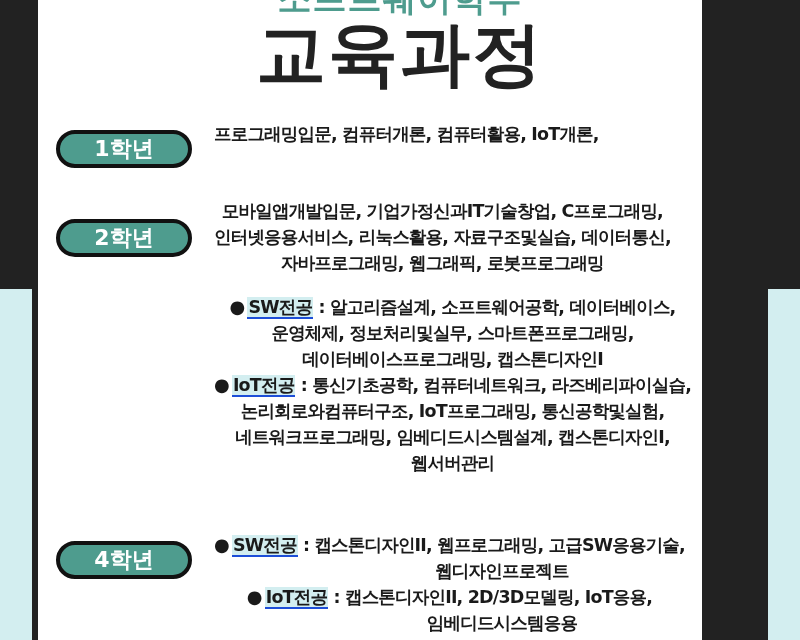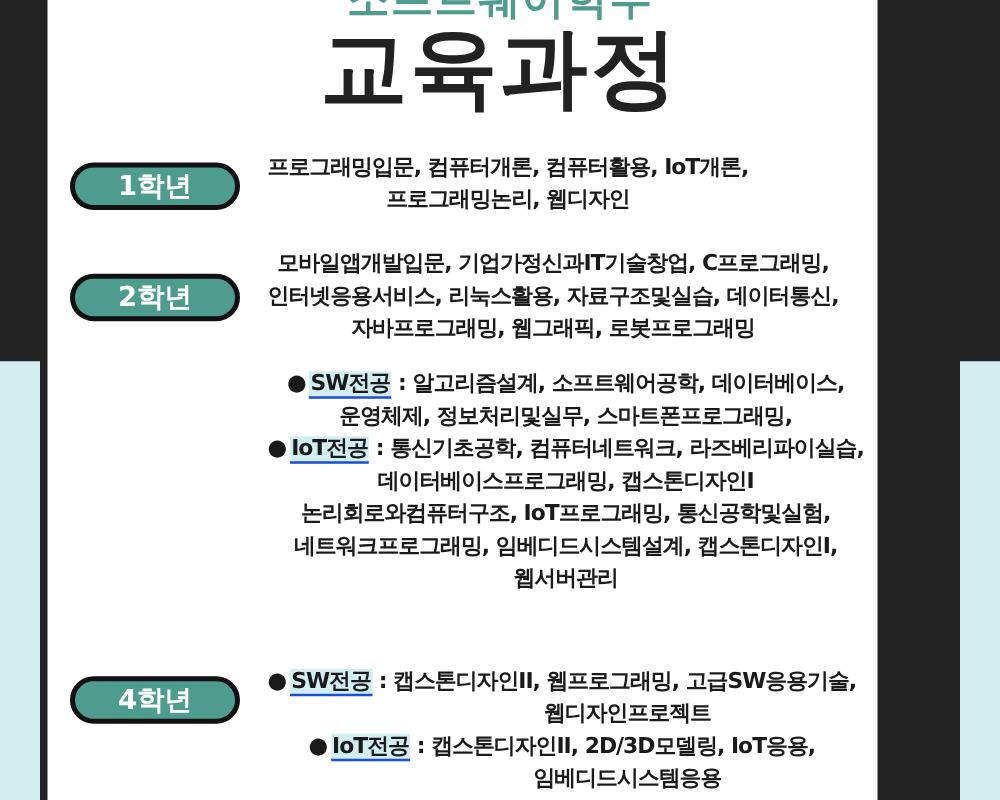--- a/index.html
+++ b/index.html
@@ -46,39 +46,38 @@
 <div class="side-cyan left"></div>
 <div class="side-cyan right"></div>
 
 <div class="panel">
   <div class="subtitle">소프트웨어학부</div>
   <div class="title">교육과정</div>
 
   <div class="pill" style="top:130px">1학년</div>
   <div class="txt" style="top:121px">
     <span class="line">프로그래밍입문, 컴퓨터개론, 컴퓨터활용, IoT개론,</span>
-    <span class="line">프로그래밍논리, 웹디자인</span>
   </div>
 
   <div class="pill" style="top:219px">2학년</div>
   <div class="txt" style="top:198px">
     <span class="line">모바일앱개발입문, 기업가정신과IT기술창업, C프로그래밍,</span>
     <span class="line">인터넷응용서비스, 리눅스활용, 자료구조및실습, 데이터통신,</span>
     <span class="line">자바프로그래밍, 웹그래픽, 로봇프로그래밍</span>
   </div>
 
   <div class="txt" style="top:294px">
     <span class="line">
       <span class="bullet">●</span><span class="major">SW전공</span><span> : </span><span>알고리즘설계, 소프트웨어공학, 데이터베이스,</span>
     </span>
     <span class="line">운영체제, 정보처리및실무, 스마트폰프로그래밍,</span>
+    <span class="line">데이터베이스프로그래밍, 캡스톤디자인I</span>
     <span class="line">
       <span class="bullet">●</span><span class="major">IoT전공</span><span> : </span><span>통신기초공학, 컴퓨터네트워크, 라즈베리파이실습,</span>
     </span>
-    <span class="line">데이터베이스프로그래밍, 캡스톤디자인I</span>
     <span class="line">논리회로와컴퓨터구조, IoT프로그래밍, 통신공학및실험,</span>
     <span class="line">네트워크프로그래밍, 임베디드시스템설계, 캡스톤디자인I,</span>
     <span class="line">웹서버관리</span>
   </div>
 
   <div class="pill" style="top:541px">4학년</div>
   <div class="txt" style="top:532px">
     <span class="line">
       <span class="bullet">●</span><span class="major">SW전공</span><span> : </span><span>캡스톤디자인II, 웹프로그래밍, 고급SW응용기술,</span>
     </span>

